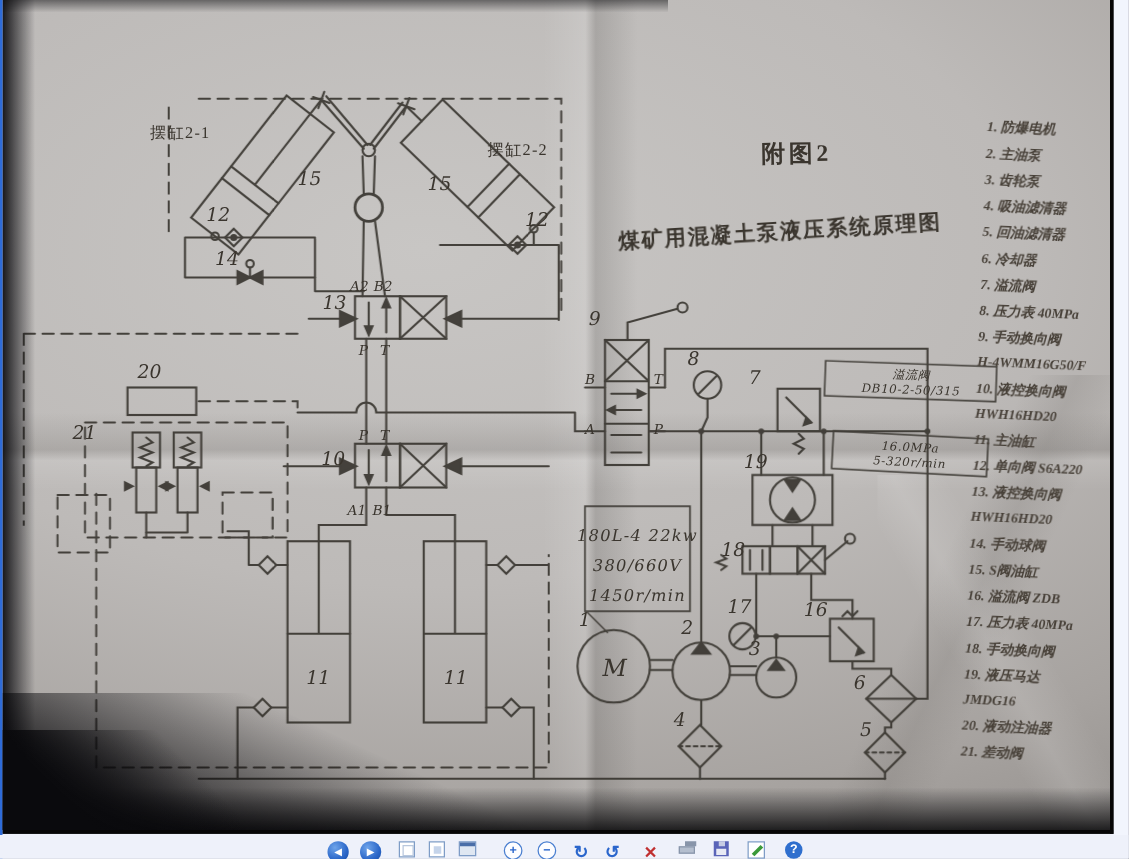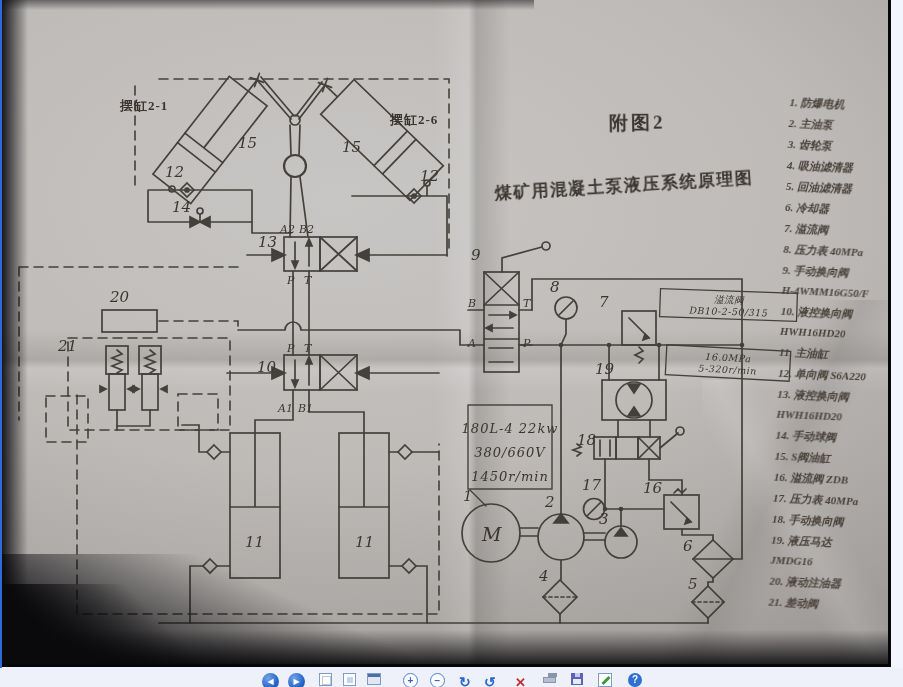--- a/index.html
+++ b/index.html
@@ -51,21 +51,21 @@
     background:linear-gradient(180deg,rgba(0,0,0,0),rgba(70,66,62,.16) 48%,rgba(255,255,255,.12) 62%,rgba(0,0,0,0));}
   .cr-d1{left:660px;top:300px;width:230px;height:370px;
     background:linear-gradient(115deg,rgba(0,0,0,0) 40%,rgba(90,86,82,.15) 50%,rgba(0,0,0,0) 60%);}
   .cr-d2{left:700px;top:380px;width:190px;height:290px;
     background:linear-gradient(60deg,rgba(0,0,0,0) 40%,rgba(255,255,255,.12) 50%,rgba(0,0,0,0) 62%);}
   
   .fig-text{position:absolute;color:#3a352e;font-family:"Liberation Serif","DejaVu Serif",serif;}
   .fig-title{left:607px;top:110px;font-size:19px;letter-spacing:3px;font-weight:600;transform:rotate(-1deg);}
   .fig-subtitle{left:492px;top:182px;font-size:17px;letter-spacing:1.5px;font-weight:600;
     transform:rotate(-3.5deg);transform-origin:left top;white-space:nowrap;}
-  .swing-lb{font-size:13px;letter-spacing:1px;font-weight:700;}
+  .swing-lb{font-size:13px;letter-spacing:1px;font-weight:400;}
   .legend{position:absolute;left:788px;top:92px;width:112px;transform:rotate(2.4deg);transform-origin:top left;}
   .lg-item{font-size:11px;line-height:20px;color:#474038;white-space:pre-line;margin-bottom:1px;
     font-style:italic;font-weight:600;font-family:"Liberation Serif","DejaVu Serif",serif;}
   
   svg.diagram{position:absolute;left:0;top:0;}
   svg.diagram text{font-family:"DejaVu Serif","Liberation Serif",serif;font-style:italic;fill:#3a352e;}
   .num{font-size:15px;}
   .port{font-size:11px;}
   .spec{font-size:13px;letter-spacing:1px;}
   .note{font-size:9.5px;letter-spacing:.5px;}
@@ -375,21 +375,21 @@
       <g transform="rotate(3 726 363)">
         <text class="note" x="726" y="361" text-anchor="middle">16.0MPa</text>
         <text class="note" x="726" y="373" text-anchor="middle">5-320r/min</text>
       </g>
     </g>
   </svg>
 
   <div class="fig-text fig-title">附图2</div>
   <div class="fig-text fig-subtitle">煤矿用混凝土泵液压系统原理图</div>
   <div class="fig-text swing-lb" style="left:118px;top:97px;">摆缸2-1</div>
-  <div class="fig-text swing-lb" style="left:388px;top:111px;">摆缸2-6</div>
+  <div class="fig-text swing-lb" style="left:388px;top:111px;">摆缸2-2</div>
 
   <div class="legend">
     <div class="lg-item">1. 防爆电机</div>
     <div class="lg-item">2. 主油泵</div>
     <div class="lg-item">3. 齿轮泵</div>
     <div class="lg-item">4. 吸油滤清器</div>
     <div class="lg-item">5. 回油滤清器</div>
     <div class="lg-item">6. 冷却器</div>
     <div class="lg-item">7. 溢流阀</div>
     <div class="lg-item">8. 压力表 40MPa</div>

